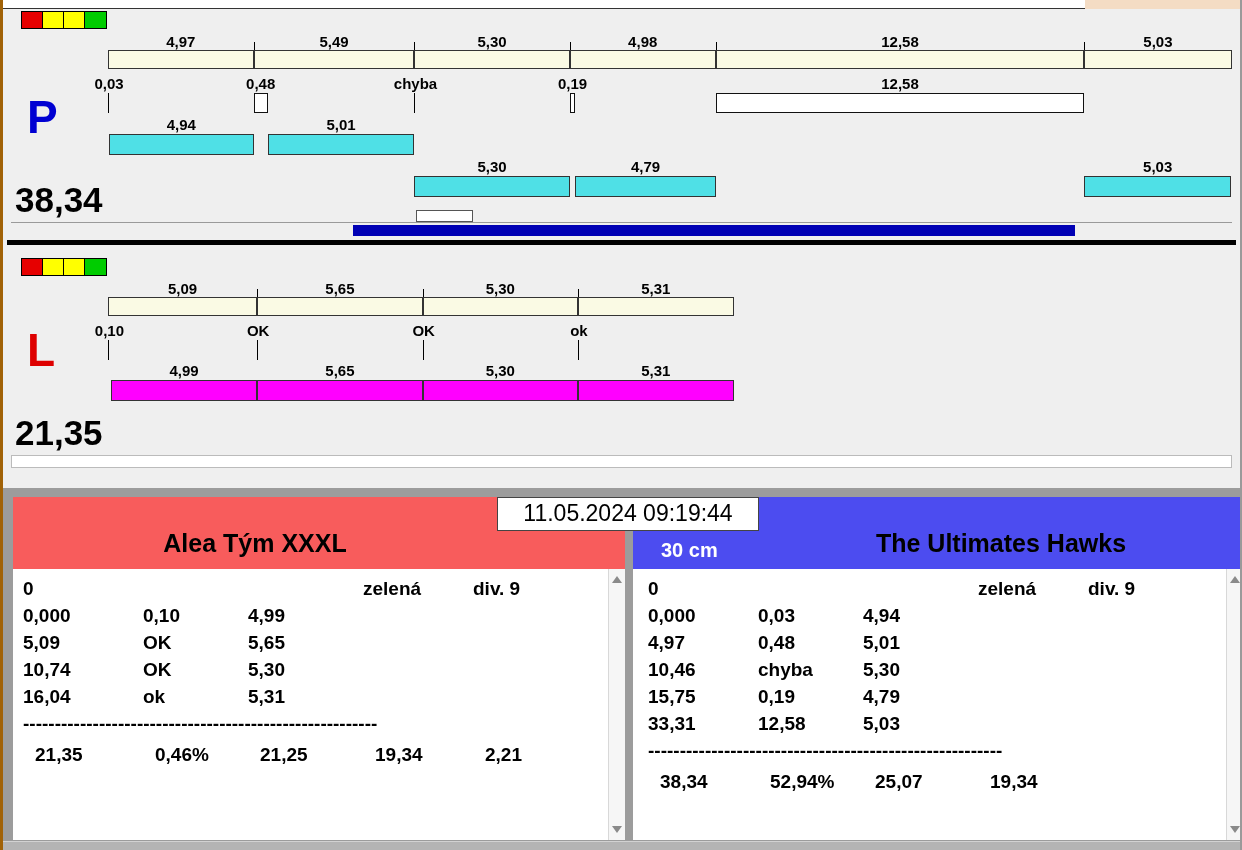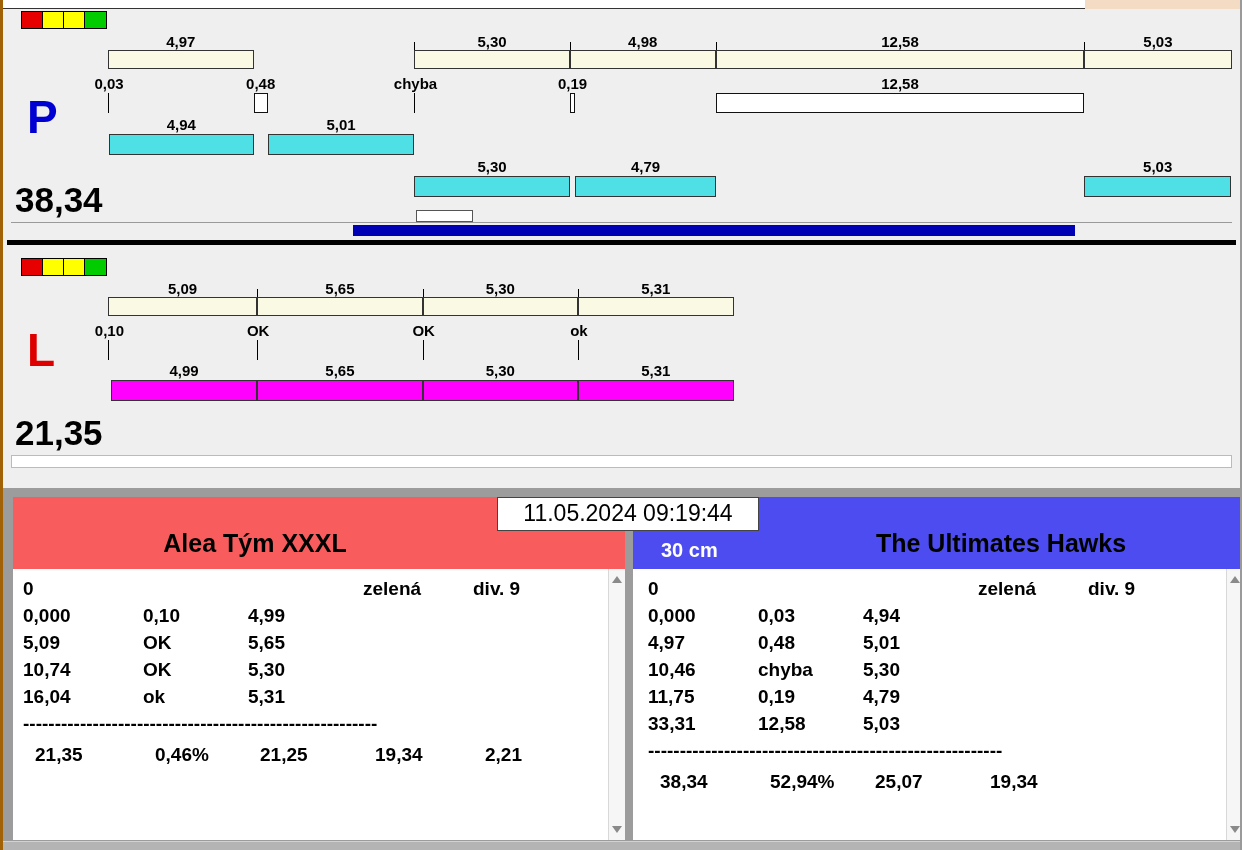--- a/index.html
+++ b/index.html
@@ -106,20 +106,25 @@
       <span class="light" style="background-color: rgb(255, 255, 0);"></span>
       <span class="light" style="background-color: rgb(255, 255, 0);"></span>
       <span class="light" style="background-color: rgb(0, 204, 0);"></span>
     </div>
 
     <div class="bar-row row-cream" style="top: 23px; --lh: 17px; --bh: 19px; --bar-color: #FAFAE4;">
         <div class="bar-item" style="left: 105px; width: 145.621px;">
           <div class="bar-label">4,97</div>
           <div class="bar-box"></div>
         </div>
+        <div class="bar-item" style="left: 250.621px; width: 160.857px;">
+          <div class="tick"></div>
+          <div class="bar-label">5,49</div>
+          <div class="bar-box"></div>
+        </div>
         <div class="bar-item" style="left: 411.478px; width: 155.29px;">
           <div class="tick"></div>
           <div class="bar-label">5,30</div>
           <div class="bar-box"></div>
         </div>
         <div class="bar-item" style="left: 566.768px; width: 145.914px;">
           <div class="tick"></div>
           <div class="bar-label">4,98</div>
           <div class="bar-box"></div>
         </div>
@@ -346,21 +351,21 @@
             <span class="tcell" style="left: 15px;">4,97</span>
             <span class="tcell" style="left: 125px;">0,48</span>
             <span class="tcell" style="left: 230px;">5,01</span>
           </div>
           <div class="trow">
             <span class="tcell" style="left: 15px;">10,46</span>
             <span class="tcell" style="left: 125px;">chyba</span>
             <span class="tcell" style="left: 230px;">5,30</span>
           </div>
           <div class="trow">
-            <span class="tcell" style="left: 15px;">11,75</span>
+            <span class="tcell" style="left: 15px;">15,75</span>
             <span class="tcell" style="left: 125px;">0,19</span>
             <span class="tcell" style="left: 230px;">4,79</span>
           </div>
           <div class="trow">
             <span class="tcell" style="left: 15px;">33,31</span>
             <span class="tcell" style="left: 125px;">12,58</span>
             <span class="tcell" style="left: 230px;">5,03</span>
           </div>
           <div class="trow sep">
             <span class="tcell" style="left: 15px;">--------------------------------------------------------</span>

